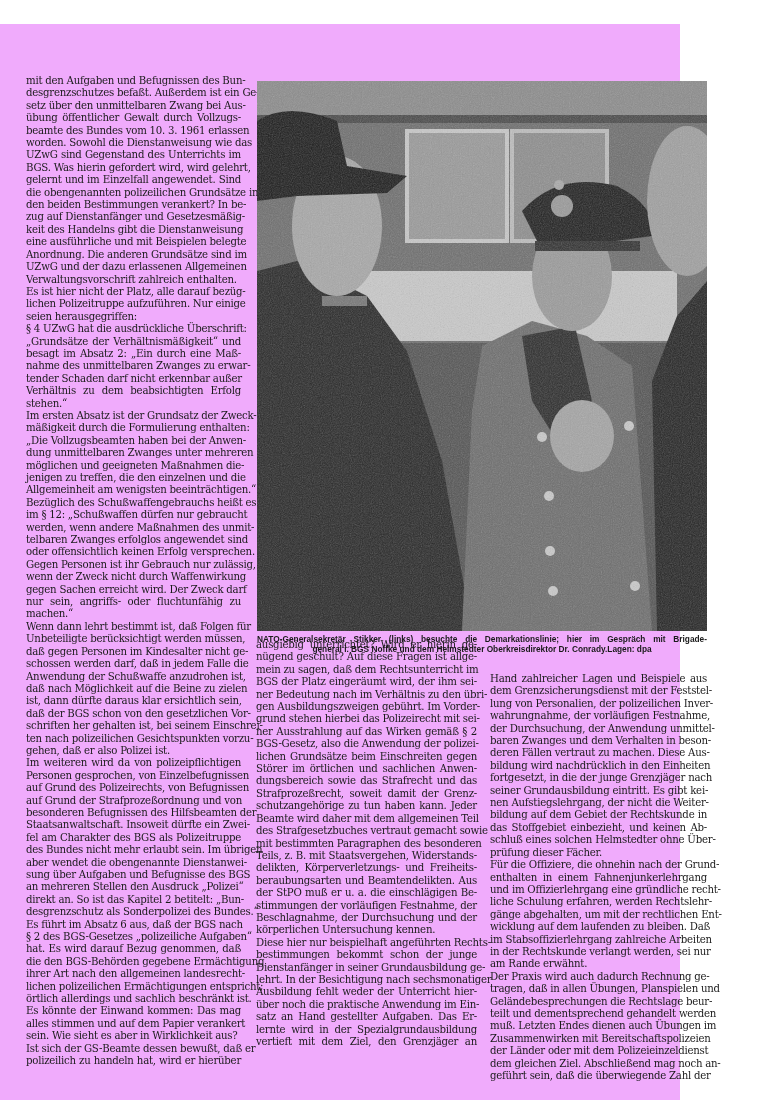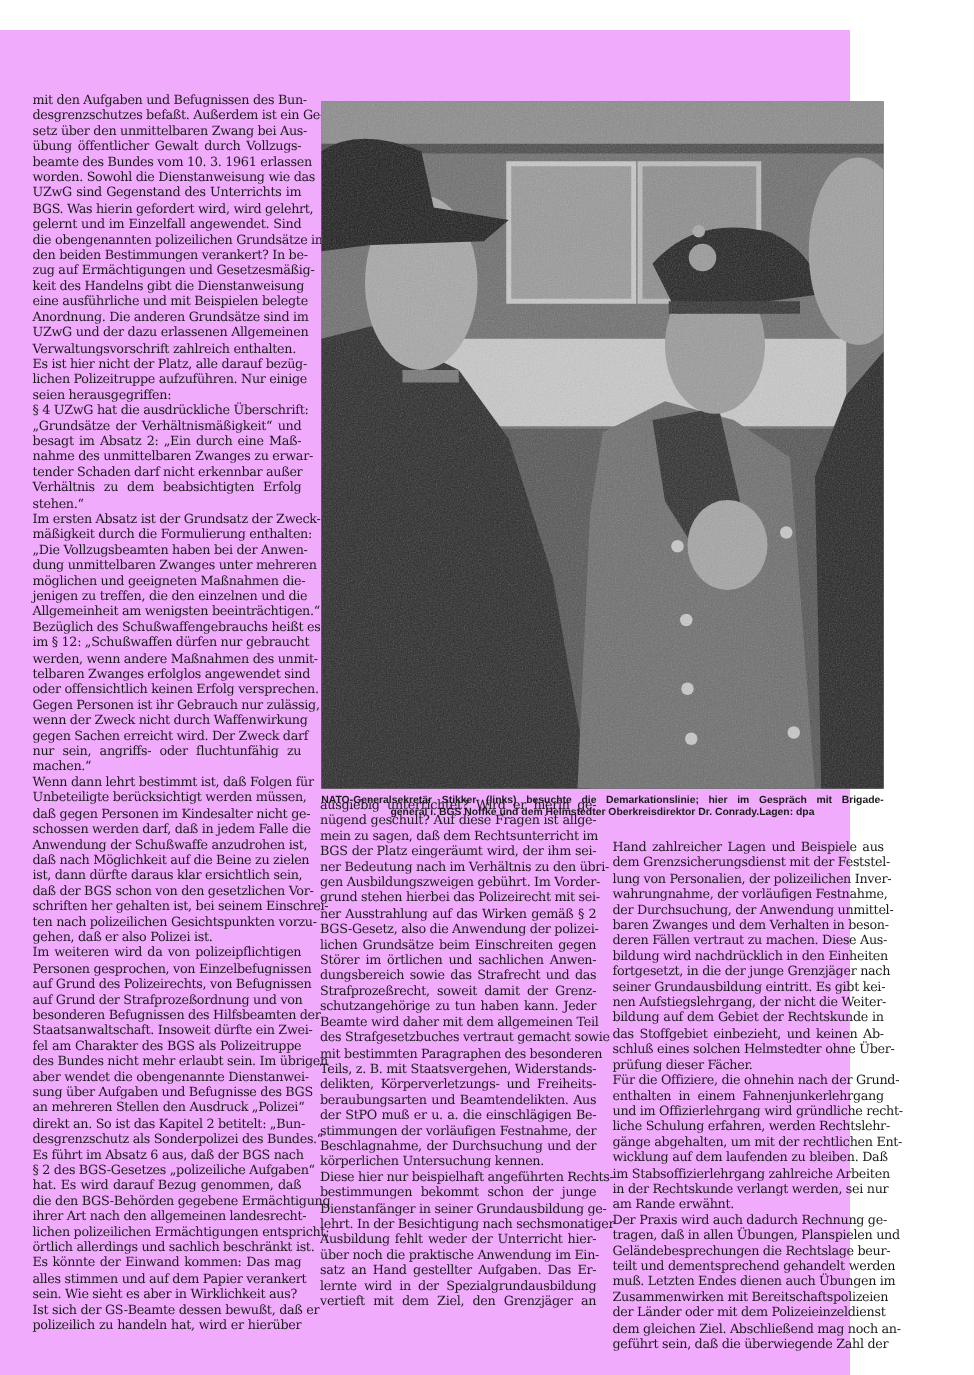--- a/index.html
+++ b/index.html
@@ -53,21 +53,21 @@
       <span class="ln">desgrenzschutzes befaßt. Außerdem ist ein Ge-</span>
       <span class="ln">setz über den unmittelbaren Zwang bei Aus-</span>
       <span class="ln">übung öffentlicher Gewalt durch Vollzugs-</span>
       <span class="ln">beamte des Bundes vom 10. 3. 1961 erlassen</span>
       <span class="ln">worden. Sowohl die Dienstanweisung wie das</span>
       <span class="ln">UZwG sind Gegenstand des Unterrichts im</span>
       <span class="ln">BGS. Was hierin gefordert wird, wird gelehrt,</span>
       <span class="ln">gelernt und im Einzelfall angewendet. Sind</span>
       <span class="ln">die obengenannten polizeilichen Grundsätze in</span>
       <span class="ln">den beiden Bestimmungen verankert? In be-</span>
-      <span class="ln">zug auf Ermächtigungen und Gesetzesmäßig-</span>
+      <span class="ln">zug auf Dienstanfänger und Gesetzesmäßig-</span>
       <span class="ln">keit des Handelns gibt die Dienstanweisung</span>
       <span class="ln">eine ausführliche und mit Beispielen belegte</span>
       <span class="ln">Anordnung. Die anderen Grundsätze sind im</span>
       <span class="ln">UZwG und der dazu erlassenen Allgemeinen</span>
       <span class="ln last">Verwaltungsvorschrift zahlreich enthalten.</span>
       <span class="ln">Es ist hier nicht der Platz, alle darauf bezüg-</span>
       <span class="ln">lichen Polizeitruppe aufzuführen. Nur einige</span>
       <span class="ln last">seien herausgegriffen:</span>
       <span class="ln">§ 4 UZwG hat die ausdrückliche Überschrift:</span>
       <span class="ln">„Grundsätze der Verhältnismäßigkeit“ und</span>
@@ -233,21 +233,21 @@
       <span class="ln">bildung wird nachdrücklich in den Einheiten</span>
       <span class="ln">fortgesetzt, in die der junge Grenzjäger nach</span>
       <span class="ln">seiner Grundausbildung eintritt. Es gibt kei-</span>
       <span class="ln">nen Aufstiegslehrgang, der nicht die Weiter-</span>
       <span class="ln">bildung auf dem Gebiet der Rechtskunde in</span>
       <span class="ln">das Stoffgebiet einbezieht, und keinen Ab-</span>
       <span class="ln">schluß eines solchen Helmstedter ohne Über-</span>
       <span class="ln last">prüfung dieser Fächer.</span>
       <span class="ln">Für die Offiziere, die ohnehin nach der Grund-</span>
       <span class="ln">enthalten in einem Fahnenjunkerlehrgang</span>
-      <span class="ln">und im Offizierlehrgang wird gründliche recht-</span>
+      <span class="ln">und im Offizierlehrgang eine gründliche recht-</span>
       <span class="ln">liche Schulung erfahren, werden Rechtslehr-</span>
       <span class="ln">gänge abgehalten, um mit der rechtlichen Ent-</span>
       <span class="ln">wicklung auf dem laufenden zu bleiben. Daß</span>
       <span class="ln">im Stabsoffizierlehrgang zahlreiche Arbeiten</span>
       <span class="ln">in der Rechtskunde verlangt werden, sei nur</span>
       <span class="ln last">am Rande erwähnt.</span>
       <span class="ln">Der Praxis wird auch dadurch Rechnung ge-</span>
       <span class="ln">tragen, daß in allen Übungen, Planspielen und</span>
       <span class="ln">Geländebesprechungen die Rechtslage beur-</span>
       <span class="ln">teilt und dementsprechend gehandelt werden</span>

